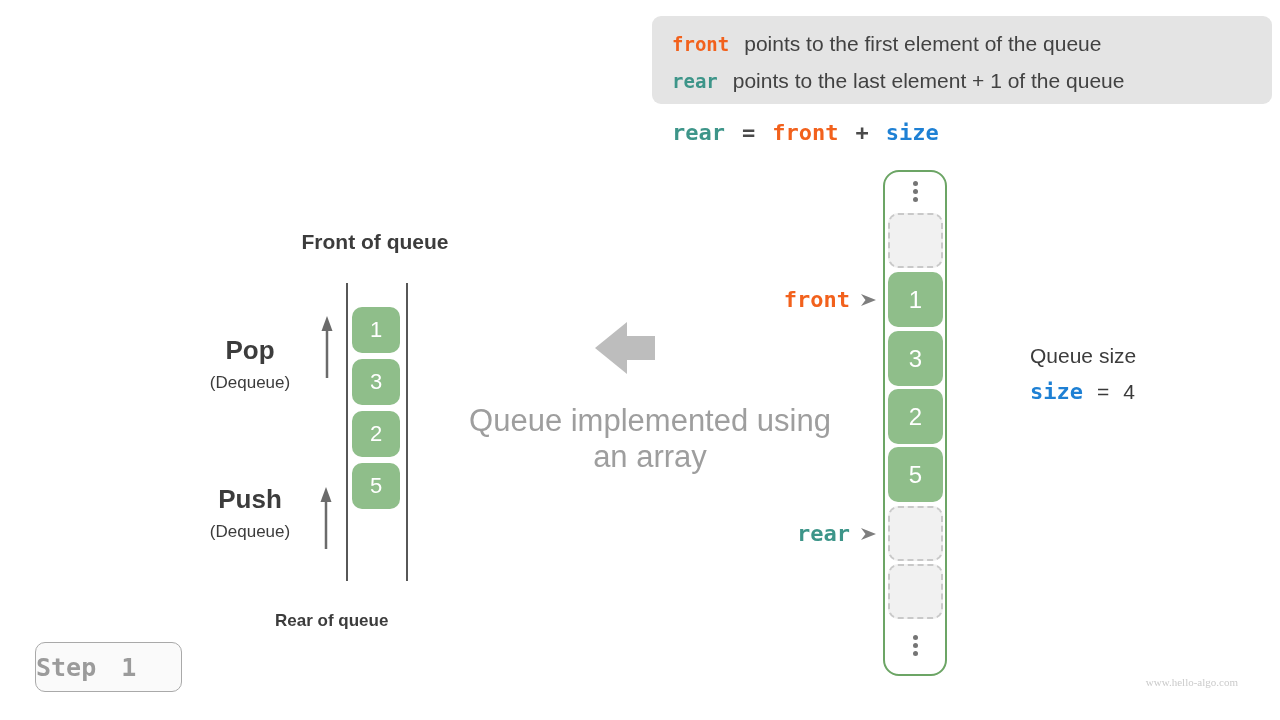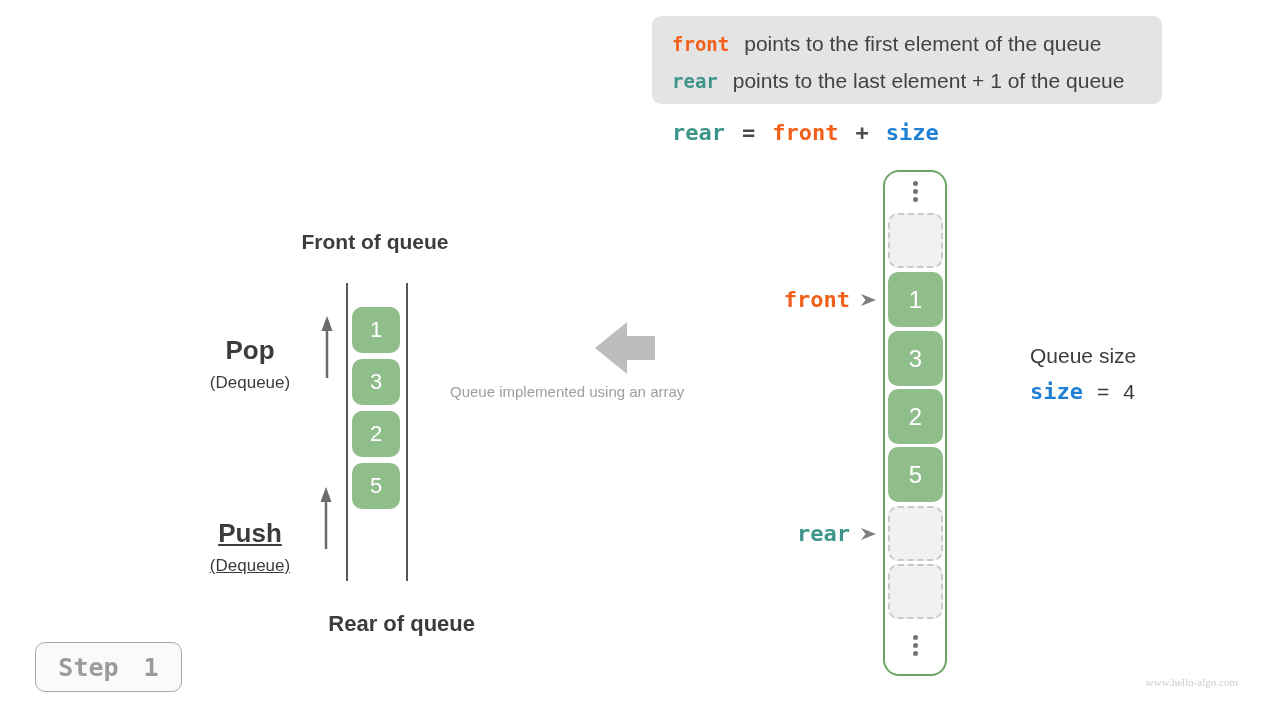--- a/index.html
+++ b/index.html
@@ -3,52 +3,52 @@
 <meta charset="utf-8">
 <style>
   html,body{margin:0;padding:0;background:#ffffff;}
   .canvas{
     position:relative;width:1280px;height:720px;background:#ffffff;overflow:hidden;
     font-family:"Liberation Sans", sans-serif;color:#3c3c3c;
   }
 
   
   .info-box{
-    position:absolute;left:652px;top:16px;width:510px;height:88px;
+    position:absolute;left:652px;top:16px;width:620px;height:88px;
     background:#e4e4e4;border-radius:9px;box-sizing:border-box;
     padding:9px 0 0 20px;
   }
   .info-line{height:37px;line-height:37px;white-space:nowrap;font-size:21px;color:#424242;}
   .info-line .kw{font-family:"DejaVu Sans Mono", monospace;font-weight:bold;font-size:19px;margin-right:15px;}
 
   
   .formula{
     position:absolute;left:672px;top:120px;display:flex;gap:17px;align-items:baseline;
     font-family:"DejaVu Sans Mono", monospace;font-weight:bold;font-size:22px;
   }
   .c-teal{color:#3d9589;} .c-orange{color:#f2611c;} .c-blue:color{} .c-blue{color:#1e80d4;} .c-dark{color:#4a4a4a;}
 
   
   .lq-top-label{position:absolute;left:275px;top:230px;width:200px;text-align:center;font-weight:bold;font-size:21px;color:#3c3c3c;}
-  .lq-bottom-label{position:absolute;left:275px;top:611px;width:200px;text-align:right;font-weight:bold;font-size:22px;color:#3c3c3c;}
+  .lq-bottom-label{position:absolute;left:275px;top:611px;width:200px;text-align:left;font-weight:bold;font-size:17px;color:#3c3c3c;}
   .ch-line{position:absolute;top:283px;height:298px;width:2px;background:#575757;}
   .ch-line.left{left:346px;} .ch-line.right{left:406px;}
   .lq-boxes{position:absolute;left:352px;top:307px;width:48px;display:flex;flex-direction:column;gap:6px;}
   .q-box{height:46px;border-radius:10px;background:#8fbe8a;color:#ffffff;font-size:22px;
          display:flex;align-items:center;justify-content:center;}
   .op-group{position:absolute;left:165px;width:170px;text-align:center;}
-  .op-group.pop{top:335px;} .op-group.push{top:518px;text-decoration:underline;}
+  .op-group.pop{top:335px;} .op-group.push{top:484px;}
   .op-title{font-weight:bold;font-size:26px;color:#3c3c3c;}
   .op-sub{font-size:17px;color:#3c3c3c;margin-top:7px;}
   .v-arrow{position:absolute;width:14px;height:64px;}
   .v-arrow.pop{left:320px;top:316px;} .v-arrow.push{left:319px;top:487px;}
 
   
   .big-arrow{position:absolute;left:595px;top:322px;}
-  .caption{position:absolute;left:450px;top:383px;width:400px;font-size:15px;color:#9e9e9e;}
+  .caption{position:absolute;left:450px;top:403px;width:400px;text-align:center;font-size:31px;color:#9e9e9e;}
 
   
   .arr{position:absolute;left:883px;top:170px;width:64px;height:506px;background:#ffffff;
        border:2px solid #6ca565;border-radius:16px;box-sizing:border-box;}
   .acell{position:absolute;left:3px;width:55px;height:55px;border-radius:10px;box-sizing:border-box;
          display:flex;align-items:center;justify-content:center;}
   .acell.value{background:#8fbe8a;color:#ffffff;font-size:24px;}
   .acell.empty{background:#f1f1f1;border:2px dashed #c9c9c9;}
   .acell.dots{background:none;height:22px;flex-direction:column;gap:3px;}
   .dot{width:5px;height:5px;border-radius:50%;background:#757575;}
@@ -67,21 +67,21 @@
   .pointer.front{top:284px;} .pointer.rear{top:518px;}
 
   
   .size-title{position:absolute;left:1030px;top:344px;font-size:21px;color:#3c3c3c;}
   .size-line{position:absolute;left:1030px;top:379px;display:flex;gap:14px;align-items:baseline;font-size:21px;color:#3a3a3a;}
   .size-line .kw{font-family:"DejaVu Sans Mono", monospace;font-weight:bold;font-size:22px;color:#1e80d4;}
 
   
   .step-badge{position:absolute;left:35px;top:642px;width:147px;height:50px;background:#fafafa;
               border:1px solid #a9a9a9;border-radius:10px;box-sizing:border-box;
-              display:flex;align-items:center;justify-content:center;
+              display:flex;align-items:center;justify-content:flex-start;
               font-family:"DejaVu Sans Mono", monospace;font-weight:bold;font-size:25px;color:#9b9b9b;
               word-spacing:10px;}
   .watermark{position:absolute;right:42px;top:676px;font-family:Liberation Serif, serif;
              font-size:11px;color:#cbcbcb;}
 </style>
 </head>
 <body>
 
 <div class="canvas">
 

